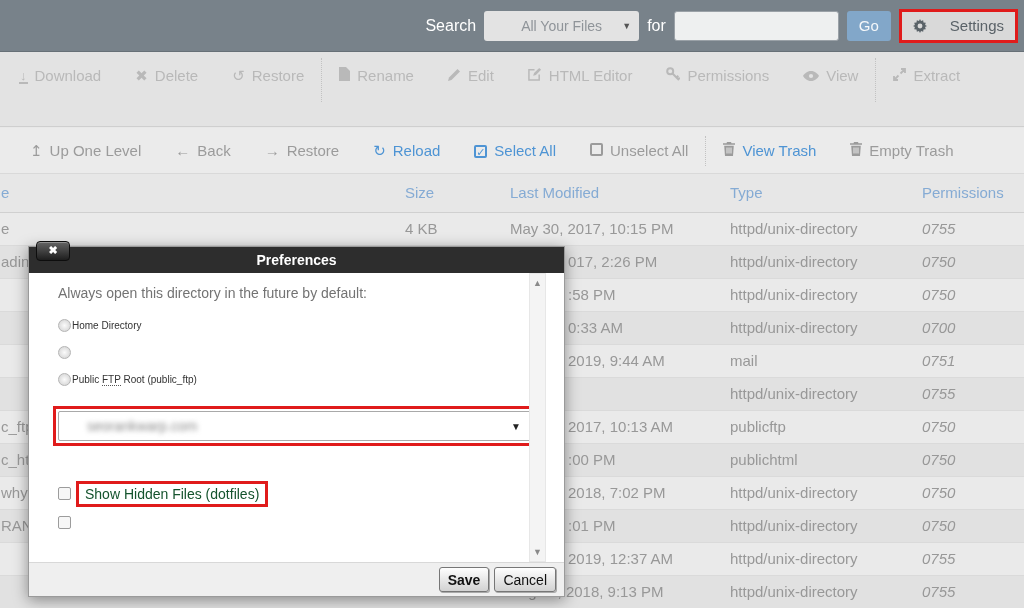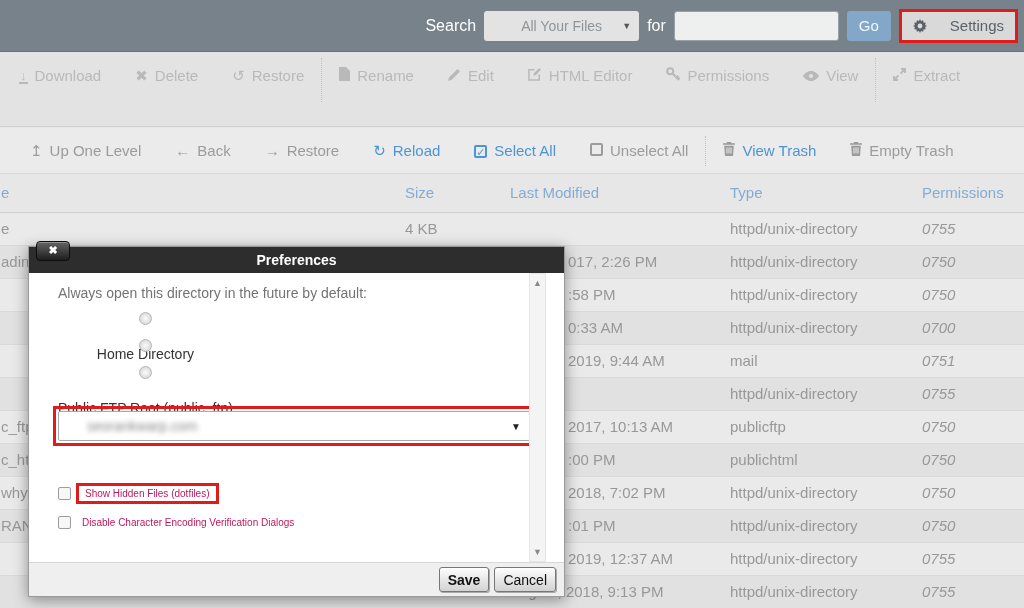--- a/index.html
+++ b/index.html
@@ -72,34 +72,34 @@
   .modal-header { height:26px; background:#2d2d2d; color:#fff; text-align:center;
                   font-weight:bold; font-size:14px; line-height:26px; position:relative; }
   .modal-close { position:absolute; left:7px; top:-6px; width:34px; height:20px;
                  background:linear-gradient(#646464,#1e1e1e); border:1px solid #0d0d0d;
                  border-radius:4px; color:#fff; font-weight:bold; font-size:11px;
                  line-height:17px; text-align:center;
                  box-shadow:inset 0 1px 0 rgba(255,255,255,.3); }
   .modal-body { position:absolute; top:26px; bottom:34px; left:0; right:0; background:#fff; }
   .intro { position:absolute; left:29px; top:12px; font-size:14px; color:#737373; }
   .radio-list { position:absolute; left:29px; top:39px; }
-  .opt-row { height:27px; display:flex; align-items:center; gap:21px;
-             font-size:14px; color:#333;flex-direction:column; }
+  .opt-row { height:27px; display:flex; align-items:center; gap:1px;
+             font-size:10px; color:#333; }
   .radio { width:13px; height:13px; border-radius:50%; border:1px solid #b5b5b5;
            background:radial-gradient(#fbfbfb,#cfcfcf); flex:0 0 13px; }
   .abbr { border-bottom:1px dotted #555; }
   .select-wrap { position:absolute; left:24px; top:133px; border:3px solid var(--red);
                  padding:2px; width:484px; }
   .dselect { height:30px; border:1px solid #a9a9a9; border-radius:2px; background:#fff;
              position:relative; display:flex; align-items:center; }
   .dselect .val { margin-left:28px; color:#8a8a8a; font-size:14px; filter:blur(2.5px); }
   .dselect .caret { position:absolute; right:10px; font-size:10px; color:#222; }
   .cb-list { position:absolute; left:29px; top:206px; }
   .cb-row { height:29px; display:flex; align-items:center; gap:11px;
-            font-size:10px; color:#be185d; }
+            font-size:14px; color:#14532d; }
   .checkbox { width:13px; height:13px; border:1px solid #9c9c9c; border-radius:2px;
               background:#f7f7f7; flex:0 0 13px; }
   .red-box { border:3px solid var(--red); padding:2px 6px; margin-left:-6px; }
   .mscroll { position:absolute; right:18px; top:0; bottom:0; width:17px;
              background:#f4f4f4; border:1px solid #e7e7e7; }
   .mscroll .up, .mscroll .dn { position:absolute; left:0; right:0; text-align:center;
              color:#8a8a8a; font-size:9px; }
   .mscroll .up { top:4px; } .mscroll .dn { bottom:4px; }
   .modal-footer { position:absolute; bottom:0; left:0; right:0; height:34px;
                   background:#efefef; border-top:1px solid #d8d8d8; display:flex;
@@ -237,20 +237,21 @@
   <span class="h-size">Size</span>
   <span class="h-mod">Last Modified</span>
   <span class="h-type">Type</span>
   <span class="h-perm">Permissions</span>
 </div>
 
 <div class="rows" id="rows">
     <div class="frow odd">
       <span class="c-name">e</span>
       <span class="c-size">4 KB</span>
+      <span class="c-mod">May 30, 2017, 10:15 PM</span>
       <span class="c-type">httpd/unix-directory</span>
       <span class="c-perm">0755</span>
     </div>
     <div class="frow even">
       <span class="c-name">adin</span>
       <span class="c-size"></span>
       <span class="c-mod clipped">017, 2:26 PM</span>
       <span class="c-type">httpd/unix-directory</span>
       <span class="c-perm">0750</span>
     </div>
@@ -351,21 +352,20 @@
         <span class="caret">▼</span>
       </div>
     </div>
     <div class="cb-list" id="cb-list">
         <div class="cb-row">
           <span class="checkbox"></span>
           <span class="red-box"><span>Show Hidden Files (dotfiles)</span></span>
         </div>
         <div class="cb-row">
           <span class="checkbox"></span>
-          <span>Disable Character Encoding Verification Dialogs</span>
         </div>
       </div>
     <div class="mscroll">
       <span class="up">▲</span>
       <span class="dn">▼</span>
     </div>
   </div>
   <div class="modal-footer">
     <button class="btn bold">Save</button>
     <button class="btn">Cancel</button>

